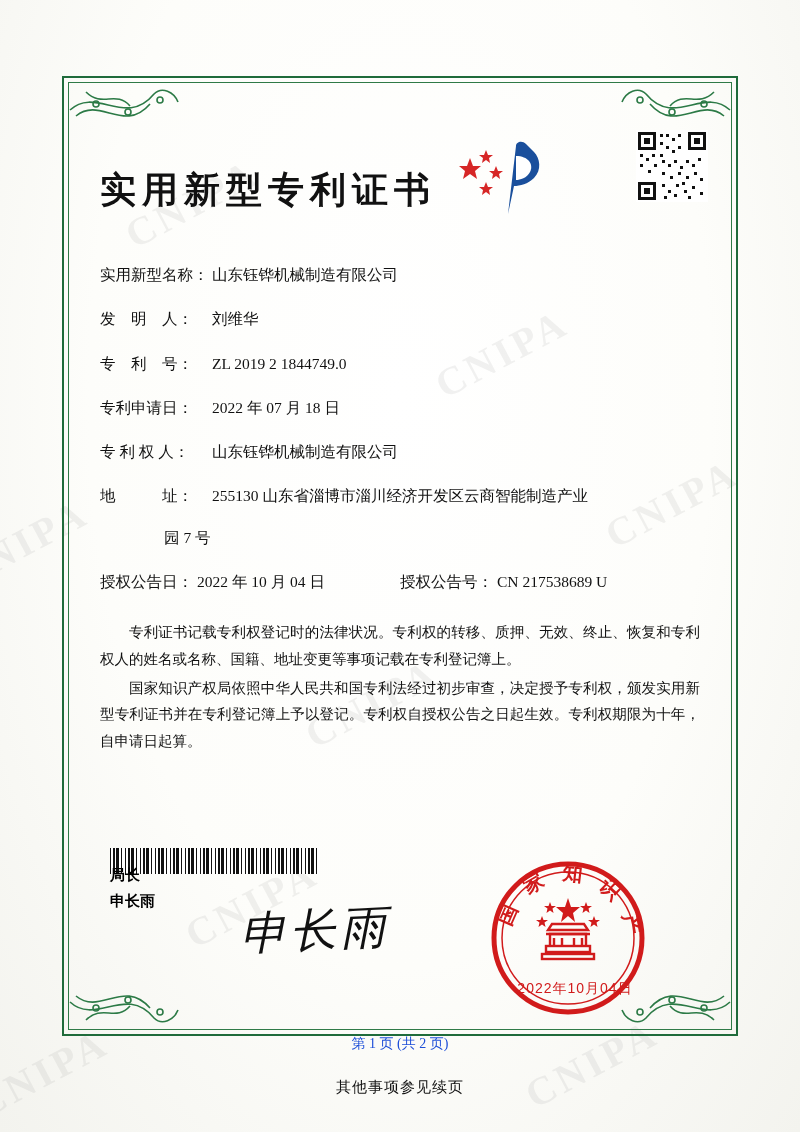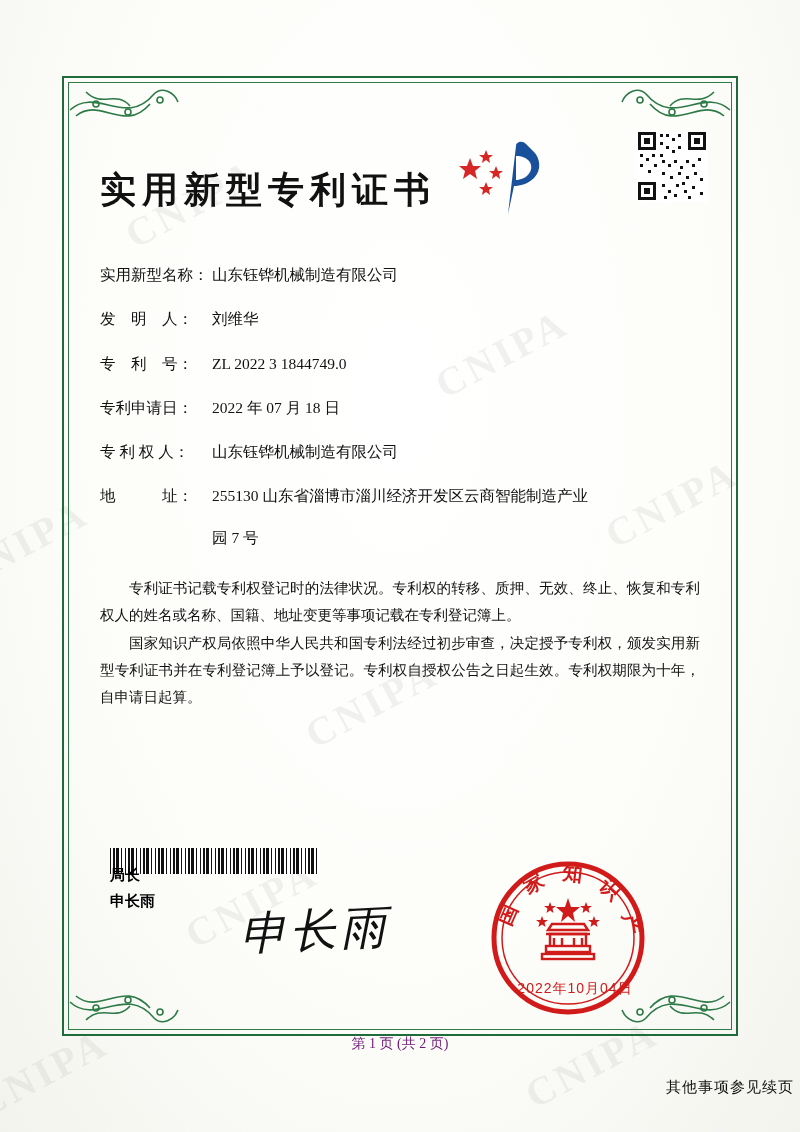--- a/index.html
+++ b/index.html
@@ -133,21 +133,21 @@
   .field-label {
     width: 112px;
     flex: 0 0 112px;
     white-space: nowrap;
   }
   .field-value {
     flex: 1;
   }
   .field-row.tight { margin-bottom: 18px; }
   .addr-cont {
-    margin-left: 112px;
+    margin-left: 64px;
     margin-bottom: 21px;
     line-height: 1.5;
   }
   .two-col {
     display: flex;
   }
   .two-col .left { width: 300px; display:flex; }
   .two-col .right { display:flex; }
   .right-label { white-space: nowrap; margin-right: 4px; }
 
@@ -218,28 +218,28 @@
   }
 
   .page-num {
     position: absolute;
     left: 0;
     right: 0;
     top: 1035px;
     text-align: center;
     font-family: "Liberation Serif", "DejaVu Serif", serif;
     font-size: 14px;
-    color: #701a75;
+    color: #1d4ed8;
   }
   .footer-note {
     position: absolute;
     left: 0;
-    right: 6px;
+    right: 0;
     top: 1078px;
-    text-align: right;
+    text-align: center;
     font-family: "Liberation Serif", "DejaVu Serif", serif;
     font-size: 15px;
     color: #111;
     letter-spacing: 1px;
   }
 </style>
 </head>
 <body>
 
 <div class="page">
@@ -383,36 +383,46 @@
       <div class="field-row">
         <div class="field-label">实用新型名称：</div>
         <div class="field-value">山东钰铧机械制造有限公司</div>
       </div>
       <div class="field-row">
         <div class="field-label">发　明　人：</div>
         <div class="field-value">刘维华</div>
       </div>
       <div class="field-row">
         <div class="field-label">专　利　号：</div>
-        <div class="field-value">ZL 2022 3 1844749.0</div>
+        <div class="field-value">ZL 2019 2 1844749.0</div>
       </div>
       <div class="field-row">
         <div class="field-label">专利申请日：</div>
         <div class="field-value">2022 年 07 月 18 日</div>
       </div>
       <div class="field-row">
         <div class="field-label">专 利 权 人：</div>
         <div class="field-value">山东钰铧机械制造有限公司</div>
       </div>
       <div class="field-row tight">
         <div class="field-label">地　　　址：</div>
         <div class="field-value">255130  山东省淄博市淄川经济开发区云商智能制造产业</div>
       </div>
       <div class="addr-cont">园 7 号</div>
 
+      <div class="field-row two-col">
+        <div class="left">
+          <div class="right-label">授权公告日：</div>
+          <div>2022 年 10 月 04 日</div>
+        </div>
+        <div class="right">
+          <div class="right-label">授权公告号：</div>
+          <div>CN 217538689 U</div>
+        </div>
+      </div>
     </div>
 
     <div class="paragraphs">
       <p>专利证书记载专利权登记时的法律状况。专利权的转移、质押、无效、终止、恢复和专利权人的姓名或名称、国籍、地址变更等事项记载在专利登记簿上。</p>
       <p>国家知识产权局依照中华人民共和国专利法经过初步审查，决定授予专利权，颁发实用新型专利证书并在专利登记簿上予以登记。专利权自授权公告之日起生效。专利权期限为十年，自申请日起算。</p>
     </div>
   </div>
 
   <div class="barcode"></div>
 

